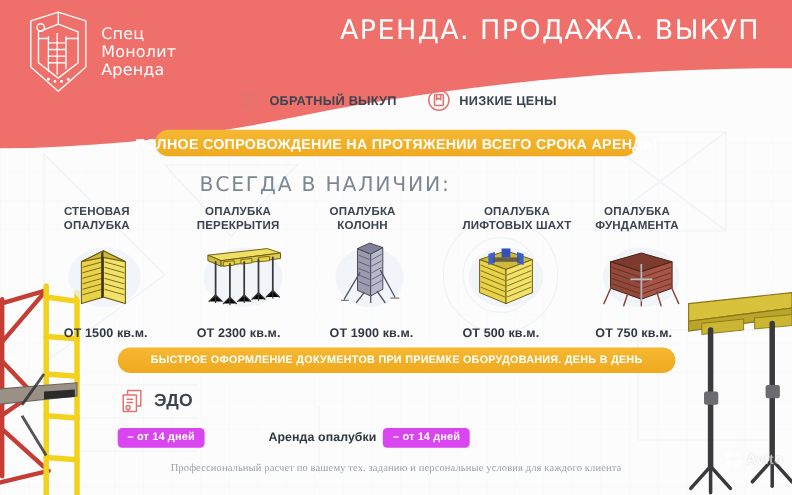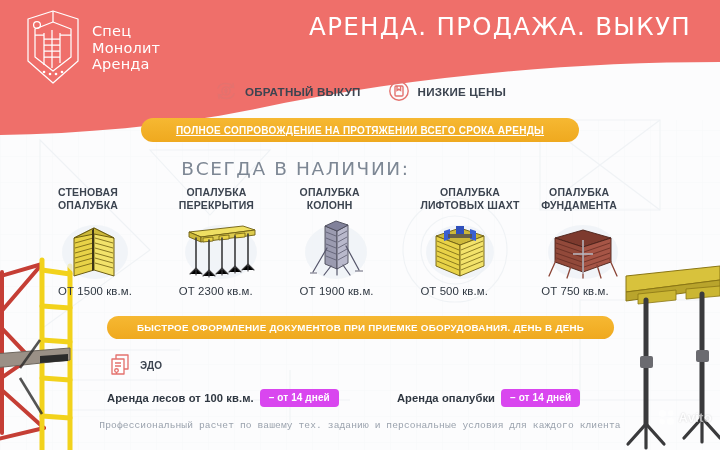--- a/index.html
+++ b/index.html
@@ -57,21 +57,21 @@
   }
 
   
   .banner {
     position: absolute; z-index: 6;
     background: linear-gradient(180deg,#f6b832 0%,#efa91f 100%);
     border-radius: 13px; display: flex; align-items: center;
     justify-content: center; color: #ffffff; font-weight: bold;
     letter-spacing: .25px; white-space: nowrap;
   }
-  #banner-top { top: 118px; left: 141px; width: 438px; height: 24px; font-size: 10px; text-decoration: underline; }
+  #banner-top { top: 118px; left: 141px; width: 438px; height: 24px; font-size: 13px; }
   #banner-docs { top: 316px; left: 107px; width: 507px; height: 23px; font-size: 9.8px; }
 
   
   .section-title {
     position: absolute; top: 158px; left: 0; width: 591px;
     text-align: center; z-index: 5;
     font-size: 18.5px; color: #7d8794; letter-spacing: 1.6px;
     font-family: "DejaVu Sans", sans-serif;
   }
 
@@ -81,32 +81,32 @@
     display: flex; z-index: 5;
   }
   .product { flex: 1; display: flex; flex-direction: column; align-items: flex-start; }
   .product-name {
     font-size: 10.5px; font-weight: bold; color: #3c4450;
     text-align: center; line-height: 1.24; letter-spacing: .15px;
     white-space: pre-line; min-height: 26px;
   }
   .product-art { height: 68px; display: flex; align-items: flex-end; justify-content: center; }
   .product-price {
-    font-size: 11.4px; font-weight: normal; color: #2f3741;
-    letter-spacing: .1px; white-space: nowrap; margin-top: 5px;
+    font-size: 11.4px; font-weight: bold; color: #2f3741;
+    letter-spacing: .1px; white-space: nowrap; margin-top: 17px;
   }
 
   
   .payments {
     position: absolute; top: 352px; left: 107px; width: 510px;
     display: flex; align-items: center; z-index: 5;
   }
   .pay-item { display: flex; align-items: center; gap: 7px; }
   .pay-label {
-    font-size: 10px; font-weight: bold; color: #3c4450;
+    font-size: 16px; font-weight: bold; color: #3c4450;
     letter-spacing: .15px; white-space: nowrap;
   }
 
   
   .terms {
     position: absolute; top: 389px; left: 107px; width: 512px;
     display: flex; align-items: center; z-index: 5;
   }
   .term { display: flex; align-items: center; gap: 6px; }
   .term-label {
@@ -117,21 +117,21 @@
     background: #d946ef; color: #ffffff; border-radius: 4px;
     font-size: 10px; font-weight: bold; padding: 3px 9px 4px;
     white-space: nowrap; letter-spacing: .1px;
   }
 
   
   .footer-note {
     position: absolute; top: 420px; left: 0; width: 720px;
     text-align: center; z-index: 5;
     font-size: 9.6px; color: #9aa2ad; letter-spacing: .1px;
-    font-family: Liberation Mono, monospace;
+    font-family: Liberation Serif, serif;
   }
 
   
   .side-art { position: absolute; z-index: 3; }
   #scaffold-left { left: 0; top: 228px; width: 112px; height: 222px; }
   #props-right  { right: 0; top: 248px; width: 104px; height: 202px; }
 
   .watermark {
     position: absolute; right: 8px; bottom: 24px; z-index: 7;
     display: flex; align-items: center; gap: 3px; opacity: .62;
@@ -387,21 +387,20 @@
           <circle cx="9.5" cy="18.5" r="1.8"></circle>
           <path d="M9.5 20.3 L9.5 22"></path>
         </g>
       </svg>
       <span class="pay-label">ЭДО</span>
     </div>
   </div>
 
   <div class="terms">
     <div class="term" style="margin-right:58px;">
-      <span class="term-label">Аренда лесов от 100 кв.м.</span>
       <span class="term-badge">– от 14 дней</span>
     </div>
     <div class="term">
       <span class="term-label">Аренда опалубки</span>
       <span class="term-badge">– от 14 дней</span>
     </div>
   </div>
 
   <div class="footer-note">Профессиональный расчет по вашему тех. заданию и персональные условия для каждого клиента</div>
 

